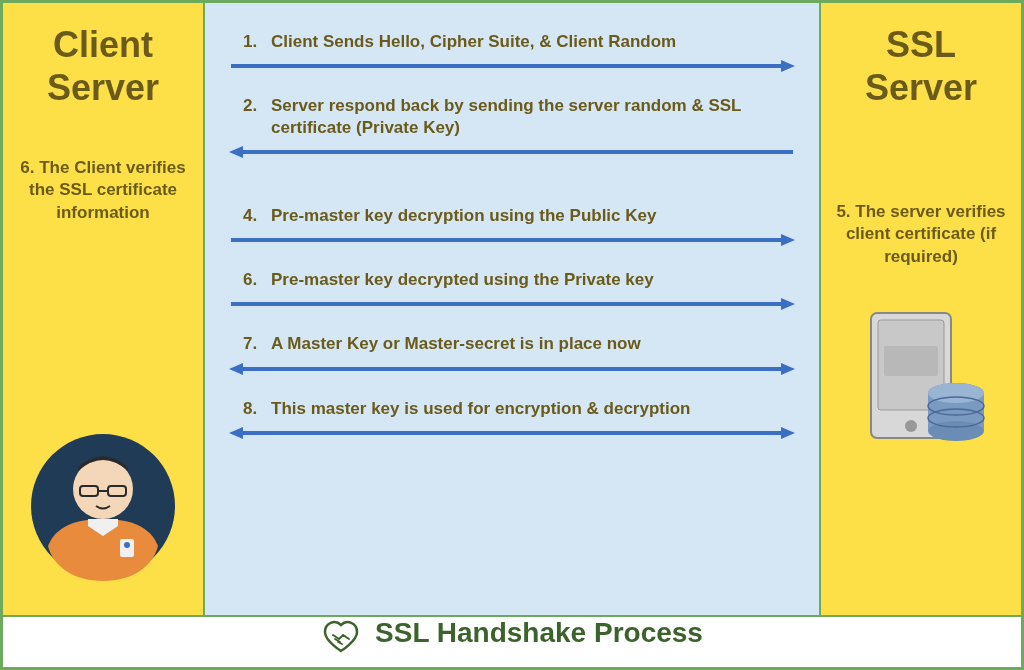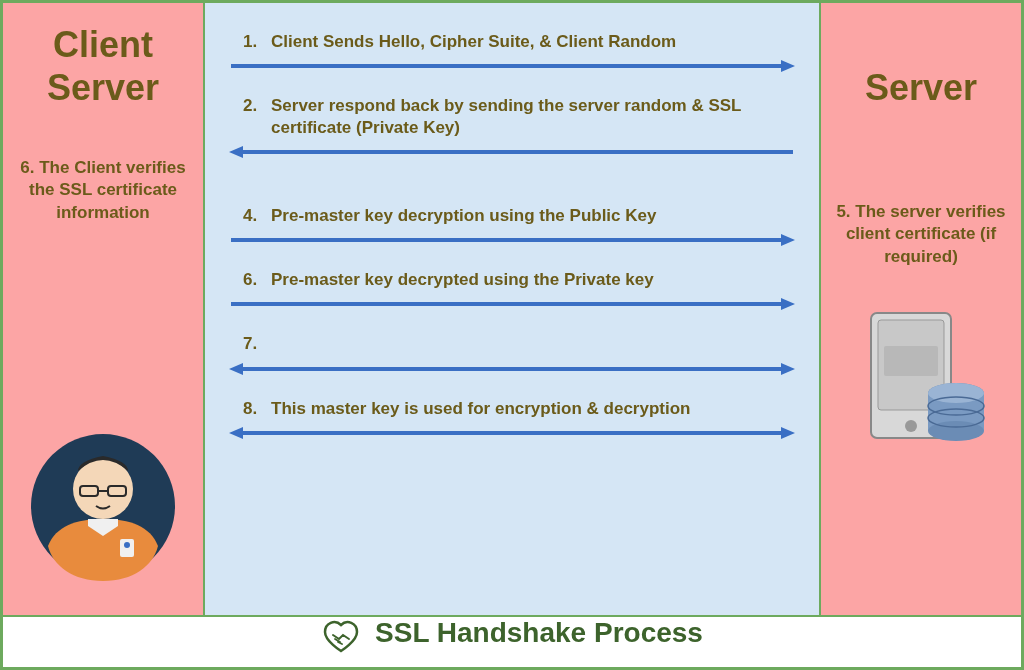--- a/index.html
+++ b/index.html
@@ -1,19 +1,19 @@
 <!DOCTYPE html>
 <html><head>
 <meta charset="utf-8">
 <style>
 * { box-sizing: border-box; margin: 0; padding: 0; }
 body { font-family: Arial, sans-serif; background: #fff; width: 1024px; height: 670px; }
 .container { width: 1024px; height: 670px; border: 2px solid #6DAA5E; display: flex; flex-direction: column; }
 .main { flex: 1; display: flex; }
-.col-left, .col-right { width: 204px; background: #fca5a5; border: 1px solid #6DAA5E; display: flex; flex-direction: column; align-items: center; padding: 20px 10px; }
+.col-left, .col-right { width: 204px; background: #fde047; border: 1px solid #6DAA5E; display: flex; flex-direction: column; align-items: center; padding: 20px 10px; }
 .col-mid { flex: 1; background: #D5E6F5; border: 1px solid #6DAA5E; padding: 28px 20px 10px 20px; }
 .title { font-size: 36px; font-weight: bold; color: #6B5B1A; text-align: center; line-height: 1.2; }
 .side-note { font-size: 17px; font-weight: bold; color: #6B5B1A; text-align: center; margin-top: 48px; line-height: 1.3; }
 .step { display: flex; align-items: flex-start; font-size: 17px; font-weight: bold; color: #6B5B1A; margin-bottom: 6px; padding-left: 18px; line-height: 1.3; }
 .step .num { width: 28px; flex-shrink: 0; }
 .arrow-wrap { margin-bottom: 18px; padding: 0 4px; }
 .arrow { height: 14px; }
 .footer { height: 52px; border: 1px solid #6DAA5E; display: flex; align-items: flex-start; justify-content: center; gap: 14px; }
 .footer-title { font-size: 28px; font-weight: bold; color: #3D632C; }
 .avatar-wrap { margin-top: auto; margin-bottom: 10px; }
@@ -79,41 +79,42 @@
           <div class="step">
             <span class="num">6.</span>
             <span>Pre-master key decrypted using the Private key</span>
           </div>
           <div class="arrow-wrap"><svg class="arrow" width="566" height="14">
               <line x1="2" y1="7" x2="552" y2="7" stroke="#3A6FC4" stroke-width="4"></line>
               <polygon points="552,1 566,7 552,13" fill="#3A6FC4"></polygon>
             </svg></div>
           <div class="step">
             <span class="num">7.</span>
+            <span>A Master Key or Master-secret is in place now</span>
           </div>
           <div class="arrow-wrap"><svg class="arrow" width="566" height="14">
               <line x1="14" y1="7" x2="552" y2="7" stroke="#3A6FC4" stroke-width="4"></line>
               <polygon points="14,1 0,7 14,13" fill="#3A6FC4"></polygon>
               <polygon points="552,1 566,7 552,13" fill="#3A6FC4"></polygon>
             </svg></div>
           <div class="step">
             <span class="num">8.</span>
             <span>This master key is used for encryption &amp; decryption</span>
           </div>
           <div class="arrow-wrap"><svg class="arrow" width="566" height="14">
               <line x1="14" y1="7" x2="552" y2="7" stroke="#3A6FC4" stroke-width="4"></line>
               <polygon points="14,1 0,7 14,13" fill="#3A6FC4"></polygon>
               <polygon points="552,1 566,7 552,13" fill="#3A6FC4"></polygon>
             </svg></div>
         </div>
     </div>
 
     <div class="col-right">
       <div class="title">
-        <br>
+        <span>SSL</span><br>
         <span>Server</span>
       </div>
       <div class="side-note">5. The server verifies client certificate (if required)</div>
       <div class="server-wrap">
         <svg width="150" height="150" viewBox="0 0 150 150">
           <rect x="25" y="15" width="80" height="125" rx="6" fill="#D8D8D8" stroke="#888" stroke-width="2"></rect>
           <rect x="32" y="22" width="66" height="90" rx="3" fill="#C8C8C8" stroke="#999"></rect>
           <rect x="38" y="48" width="54" height="30" rx="2" fill="#B8B8B8"></rect>
           <circle cx="65" cy="128" r="6" fill="#999"></circle>
           <ellipse cx="110" cy="95" rx="28" ry="10" fill="#6B8CB5"></ellipse>

